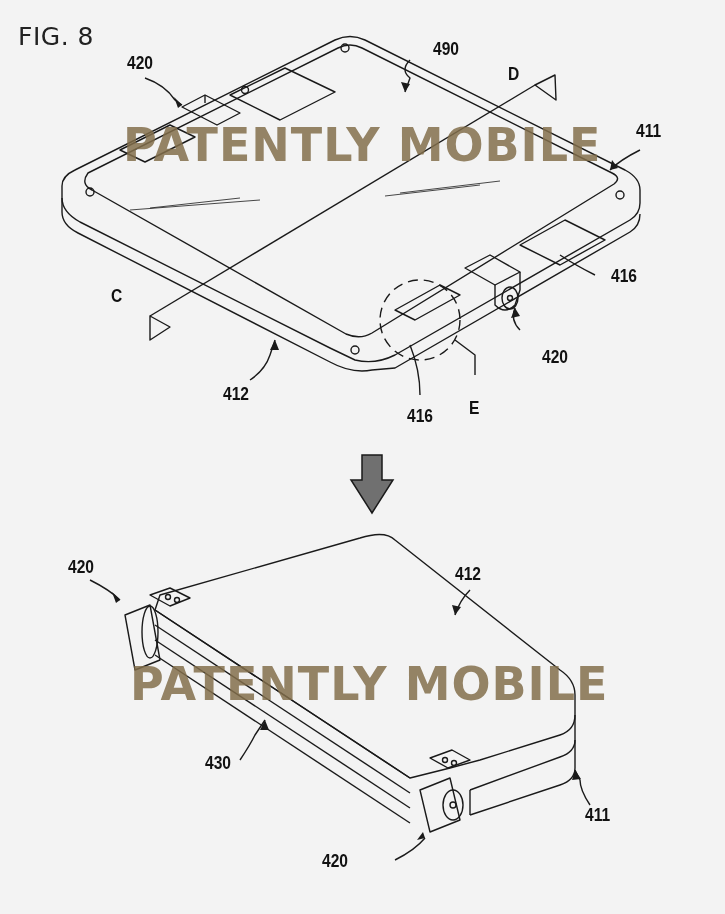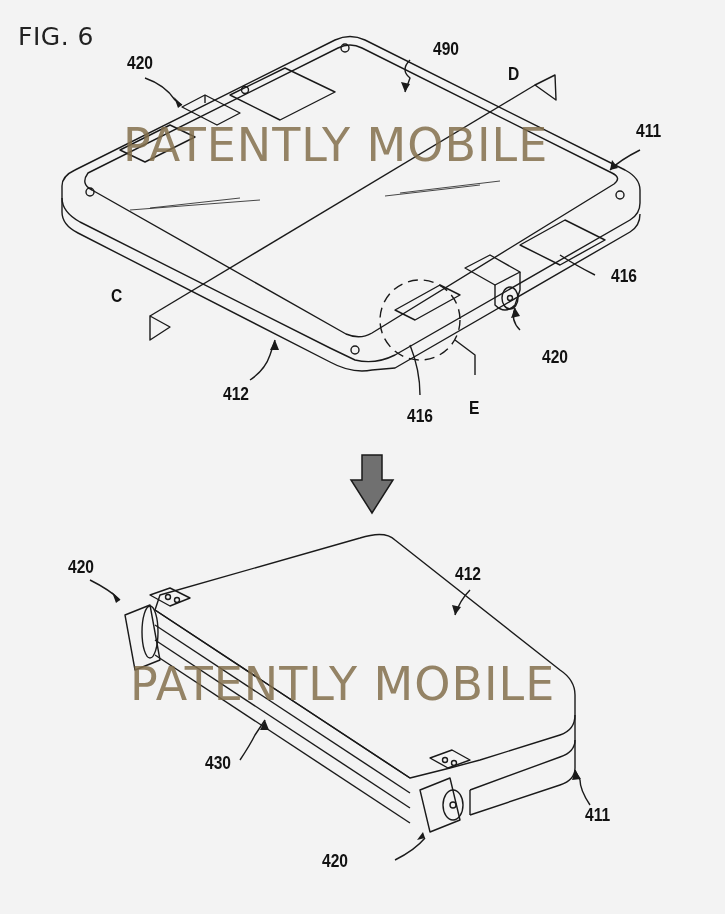--- a/index.html
+++ b/index.html
@@ -1,25 +1,25 @@
 <!DOCTYPE html>
 <html><head>
 <meta charset="utf-8">
 <style>
   html,body{margin:0;padding:0;}
   body{width:725px;height:914px;background:#f3f3f3;position:relative;overflow:hidden;font-family:"Liberation Sans",sans-serif;}
   svg{position:absolute;left:0;top:0;}
   .fig-title{position:absolute;left:18px;top:22px;font-size:25px;color:#222;font-family:"DejaVu Sans",sans-serif;letter-spacing:0.5px;}
   .ref{position:absolute;font-family:"Liberation Sans",sans-serif;font-weight:bold;font-size:19px;color:#111;transform:scaleX(0.82);transform-origin:left top;}
-  .wm{position:absolute;font-family:"DejaVu Sans",sans-serif;font-size:46px;color:rgba(130,110,75,0.85);letter-spacing:1px;font-weight:normal;white-space:nowrap;}
+  .wm{position:absolute;font-family:"DejaVu Sans",sans-serif;font-size:46px;color:rgba(130,110,75,0.85);letter-spacing:1px;font-weight:bold;white-space:nowrap;}
 </style>
 </head>
 <body>
 
-<div class="fig-title">FIG. 6</div>
+<div class="fig-title">FIG. 8</div>
 
 <svg width="725" height="914" viewBox="0 0 725 914">
   <g fill="none" stroke="#1a1a1a" stroke-width="1.4" stroke-linejoin="round">
 
     <g>
 
       <path d="M75 170 L335 40 Q350 33 365 40 L625 170 Q640 178 640 190 L640 203 Q640 214 630 220 L395 355 Q375 365 355 360 L330 348 L80 222 Q62 212 62 198 L62 186 Q62 176 75 170 Z"></path>
 
       <path d="M88 173 L338 48 Q350 42 362 48 L612 173 Q622 178 614 184 L372 333 Q360 340 346 334 L92 190 Q80 184 88 173 Z"></path>
 

